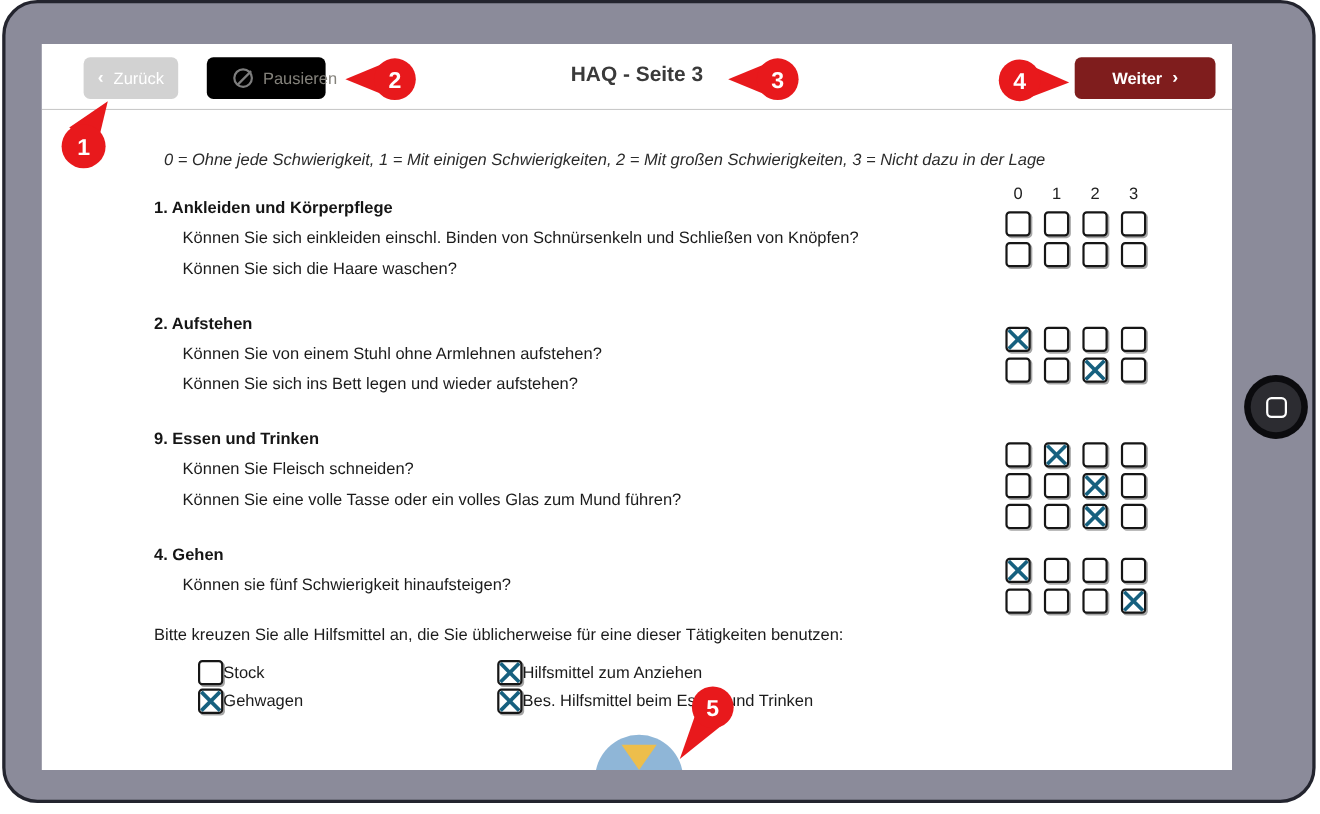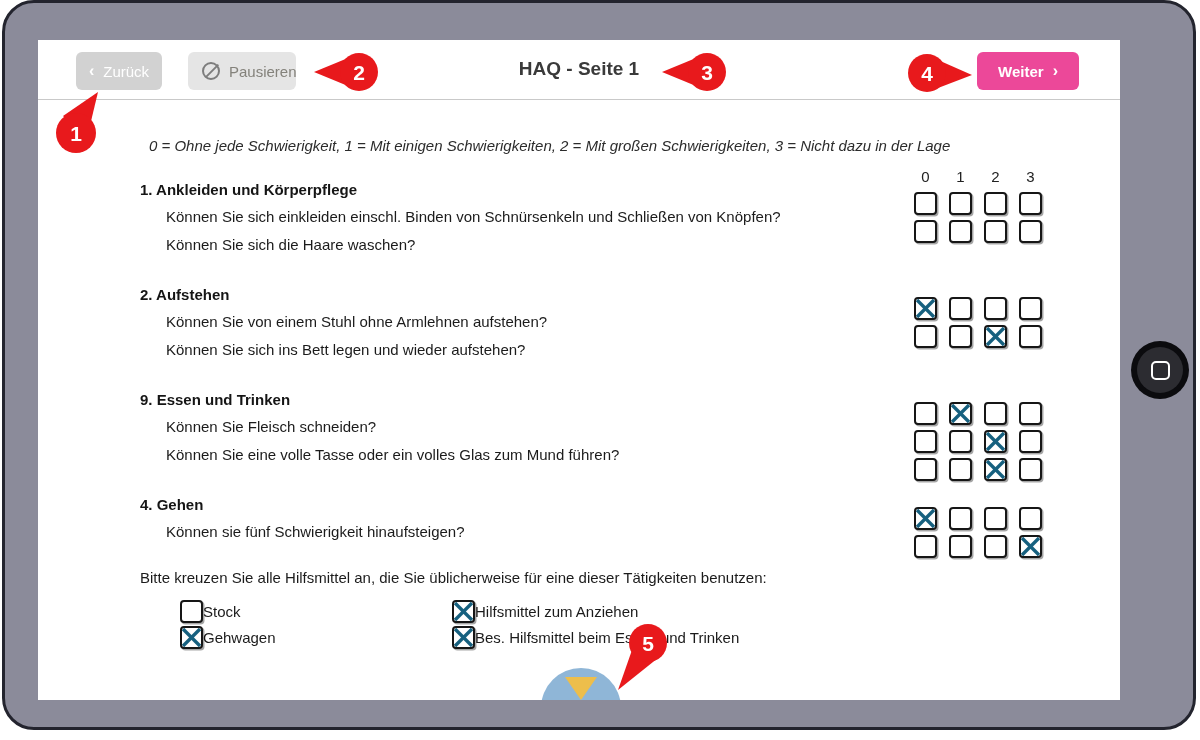--- a/index.html
+++ b/index.html
@@ -23,22 +23,22 @@
   .screen { position:absolute; left:38px; top:40px; width:1082px; height:660px;
             background:#ffffff; overflow:hidden; }
 
   
   .hdr { position:absolute; left:0; top:0; width:100%; height:60px; background:#fff;
          border-bottom:1px solid #c9c9c9; }
   .btn { position:absolute; top:12px; height:38px; border:none; border-radius:6px;
          font-family:"Liberation Sans", sans-serif; font-size:15px; display:flex;
          align-items:center; gap:9px; cursor:pointer; }
   .btn-back { left:38px; width:86px; background:#d2d2d2; color:#ffffff; justify-content:center; }
-  .btn-pause { left:150px; width:108px; background:#e5e5e5; color:#84827b; padding:0 14px; }
-  .btn-next { left:939px; width:102px; background:#ec4899; color:#ffffff; font-weight:bold;
+  .btn-pause { left:150px; width:108px; background:#000000; color:#84827b; padding:0 24px; }
+  .btn-next { left:939px; width:128px; background:#7f1d1d; color:#ffffff; font-weight:bold;
               justify-content:center; }
   .chev { font-size:16px; font-weight:bold; }
   .no-icon { width:18px; height:18px; border:2px solid #7d7d7d; border-radius:50%;
              position:relative; flex:0 0 auto; }
   .no-icon::after { content:""; position:absolute; left:-1px; top:6px; width:18px; height:2px;
              background:#7d7d7d; transform:rotate(-45deg); }
   .hdr-title { position:absolute; left:0; right:0; top:18px; text-align:center;
                font-size:19px; font-weight:bold; color:#3a3a3a; }
 
   
@@ -97,21 +97,21 @@
   <div class="screen">
     <div class="hdr">
       <button class="btn btn-back">
         <span class="chev">‹</span>
         <span>Zurück</span>
       </button>
       <button class="btn btn-pause">
         <span class="no-icon"></span>
         <span>Pausieren</span>
       </button>
-      <div class="hdr-title">HAQ - Seite 1</div>
+      <div class="hdr-title">HAQ - Seite 3</div>
       <button class="btn btn-next">
         <span>Weiter</span>
         <span class="chev">›</span>
       </button>
     </div>
 
     <div class="content">
       <p class="legend">0 =  Ohne jede Schwierigkeit, 1 = Mit einigen Schwierigkeiten, 2 = Mit großen Schwierigkeiten, 3 = Nicht dazu in der Lage</p>
       <div id="sections">
           <div class="section">

